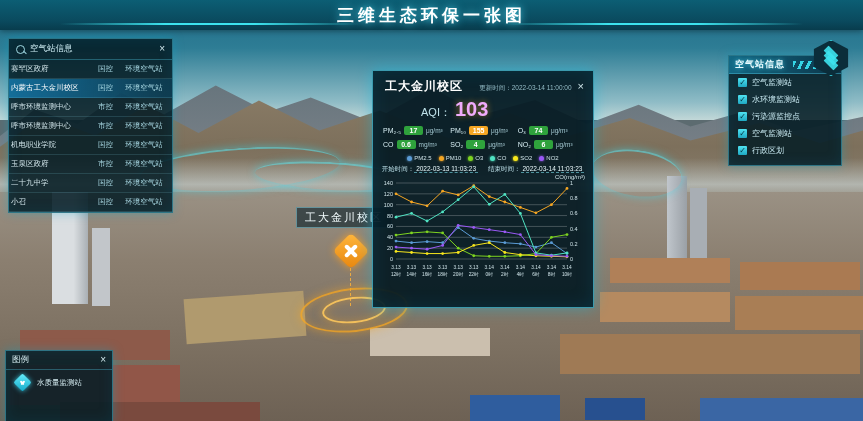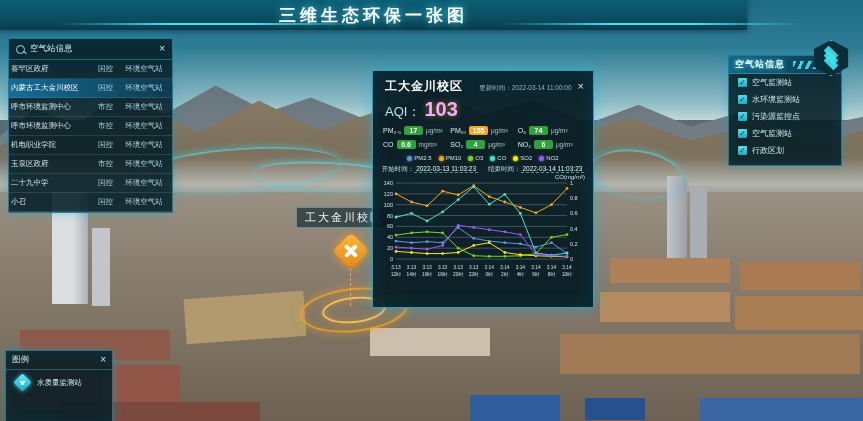--- a/index.html
+++ b/index.html
@@ -22,21 +22,21 @@
   .trail{position:absolute;border-top:2px solid rgba(90,230,240,.55);border-radius:50%;
        box-shadow:0 0 8px rgba(60,220,240,.5);}
 
   
   .panel{position:absolute;background:rgba(5,28,36,.88);border:1px solid rgba(70,180,205,.55);
        box-shadow:0 0 10px rgba(0,170,210,.35), inset 0 0 14px rgba(0,120,160,.15);color:#d7eef3;}
   .panel-title-row{display:flex;align-items:center;gap:5px;padding:4px 7px;border-bottom:1px solid rgba(70,180,205,.4);}
   .close-x{margin-left:auto;color:#cfe7ec;font-size:10px;line-height:10px;cursor:pointer;}
 
   
-  .header{position:absolute;left:0;top:0;width:747px;height:30px;z-index:20;
+  .header{position:absolute;left:0;top:0;width:863px;height:30px;z-index:20;
        background:linear-gradient(180deg,#0c5e74 0%,#0a4a5e 70%,#083c4d 100%);
        box-shadow:0 1px 6px rgba(0,0,0,.4);}
   .header .title{position:absolute;left:0;right:0;top:4px;text-align:center;color:#fff;
        font-size:17px;font-weight:bold;letter-spacing:4px;text-shadow:0 0 8px rgba(80,230,255,.9);}
   .hdr-line{position:absolute;top:23px;height:2px;background:linear-gradient(90deg,rgba(61,227,238,0),#3de3ee 35%,#3de3ee 65%,rgba(61,227,238,0));}
   .hdr-line.l{left:60px;width:300px;}
   .hdr-line.r{left:503px;width:300px;}
 
   
   #station-panel{left:8px;top:38px;width:163px;z-index:10;}
@@ -52,21 +52,21 @@
 
   
   #popup{left:372px;top:70px;width:220px;height:236px;z-index:12;
        background:rgba(4,26,34,.93);border:1px solid rgba(80,205,230,.7);
        box-shadow:0 0 14px rgba(0,190,230,.45), inset 0 0 18px rgba(0,130,170,.18);}
   #popup .hd{display:flex;align-items:baseline;padding:7px 9px 2px 12px;}
   #popup .ttl{font-size:12px;font-weight:bold;color:#fff;letter-spacing:1px;}
   #popup .upd{margin-left:auto;font-size:6.5px;color:#93bcc6;}
   #popup .close-x{margin-left:6px;font-size:11px;}
   .aqi-row{padding:1px 12px 3px;display:flex;align-items:baseline;gap:4px;}
-  .aqi-lab{font-size:13px;color:#bfe2ea;}
+  .aqi-lab{font-size:11px;color:#bfe2ea;margin-left:36px;}
   .aqi-val{font-size:20px;font-weight:bold;color:#f0abfc;text-shadow:0 0 6px rgba(245,166,35,.6);}
   .pol-grid{display:grid;grid-template-columns:1fr 1fr 1fr;row-gap:5px;padding:2px 8px 3px 10px;}
   .pol-cell{display:flex;align-items:center;gap:3px;font-size:7px;color:#d7eef3;}
   .pol-badge{min-width:15px;padding:1px 2px;text-align:center;border-radius:2px;color:#fff;font-size:7px;font-weight:bold;}
   .pol-unit{color:#9fc3cc;font-size:6.5px;}
   .lg-row{display:flex;justify-content:center;gap:7px;padding:3px 4px 2px;}
   .lg-it{display:flex;align-items:center;gap:2px;font-size:6px;color:#cfe3e8;}
   .lg-dot{width:5px;height:5px;border-radius:50%;box-shadow:0 0 3px currentColor;}
   .tm-row{display:flex;justify-content:center;gap:10px;padding:2px 4px;font-size:6.5px;color:#bfe2ea;}
   .tm-val{color:#eaf8fb;border-bottom:1px dashed rgba(120,220,235,.6);padding:0 2px;}

